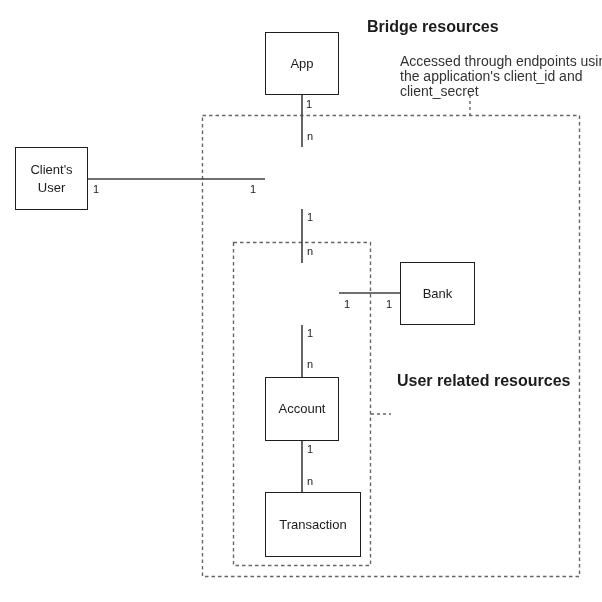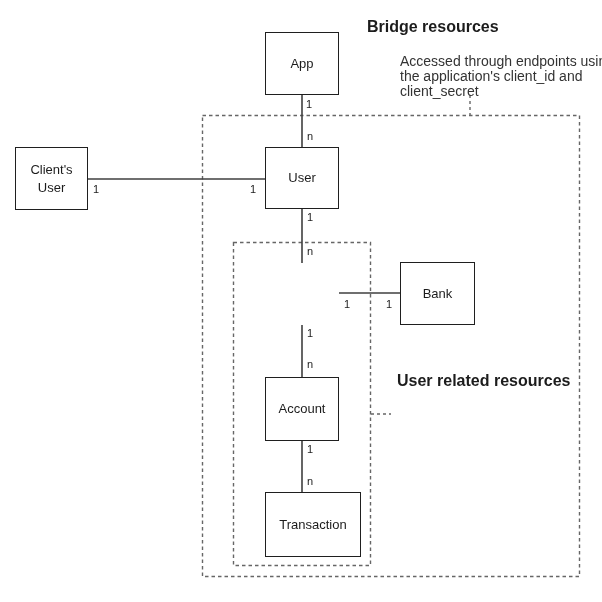--- a/index.html
+++ b/index.html
@@ -74,23 +74,20 @@
   </svg>
 
   <div class="entity" style="left:265px;top:32px;width:74px;height:63px">
     <span class="entity-label">App</span>
   </div>
 
   <div class="entity" style="left:15px;top:147px;width:73px;height:63px">
     <span class="entity-label narrow">Client's User</span>
   </div>
 
-  <div class="entity" style="left:265px;top:147px;width:74px;height:62px">
-    <span class="entity-label">User</span>
-  </div>
 
 
   <div class="entity" style="left:265px;top:377px;width:74px;height:64px">
     <span class="entity-label">Account</span>
   </div>
 
   <div class="entity" style="left:400px;top:262px;width:75px;height:63px">
     <span class="entity-label">Bank</span>
   </div>
 

